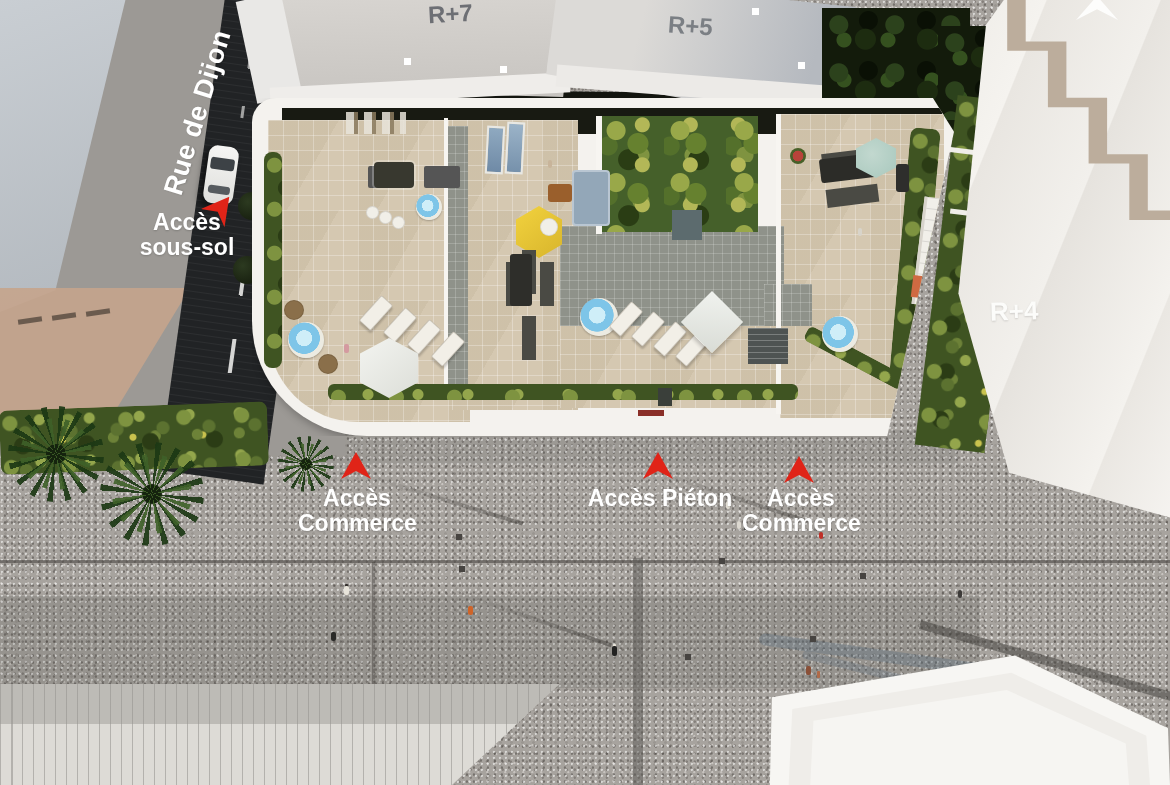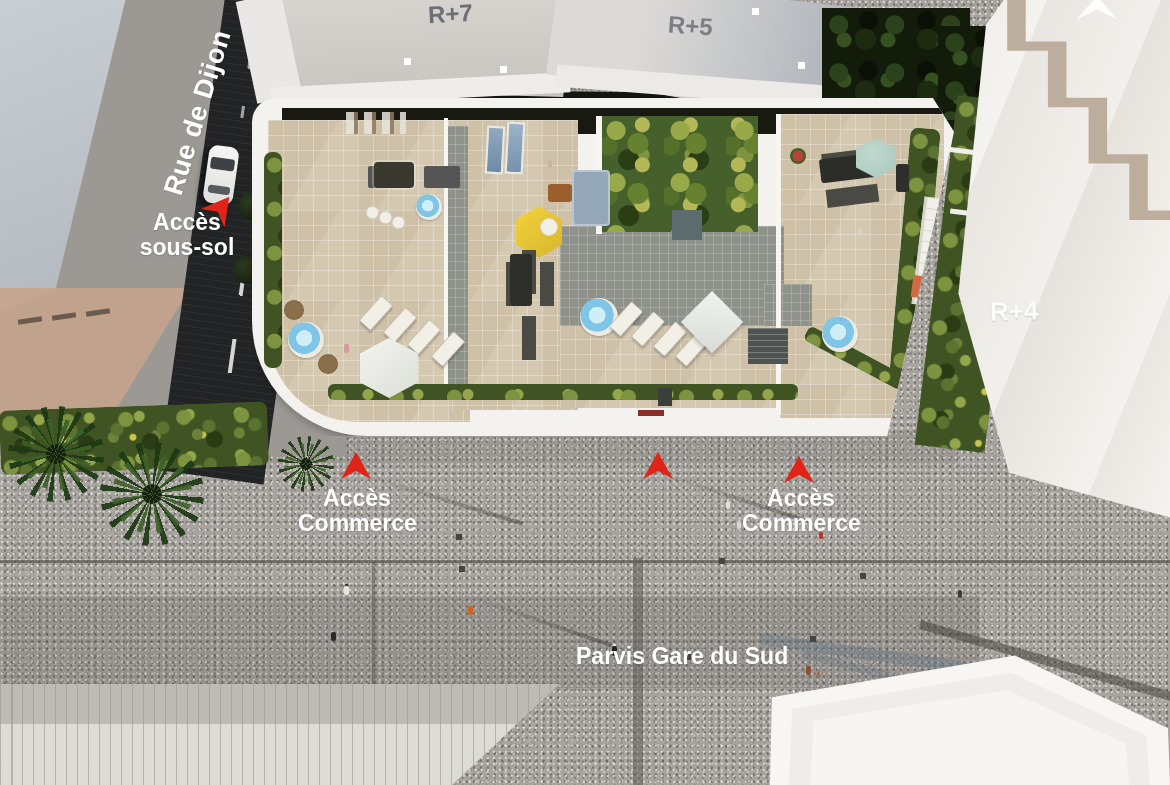--- a/index.html
+++ b/index.html
@@ -247,24 +247,24 @@
     <span>Rue de Dijon</span>
   </div>
   <div class="label" style="left:126px;top:210px;width:122px;font-size:23px;">
     <span>Accès</span>
     <span>sous-sol</span>
   </div>
   <div class="label" style="left:298px;top:486px;width:118px;font-size:23px;">
     <span>Accès</span>
     <span>Commerce</span>
   </div>
+  <div class="label" style="left:582px;top:486px;width:156px;font-size:23px;text-align:center;">
+    <span>Accès Piéton</span>
+  </div>
   <div class="label" style="left:742px;top:486px;width:118px;font-size:23px;">
     <span>Accès</span>
     <span>Commerce</span>
   </div>
-  <div class="label" style="left:576px;top:644px;font-size:23px;font-weight:600;">
-      <span>Parvis Gare du Sud</span>
-    </div>
   <div class="roof-label" style="left:428px;top:0px;font-size:24px;color:rgba(100,102,108,.92);transform:rotate(-3deg);">R+7</div>
   <div class="roof-label" style="left:668px;top:12px;font-size:24px;color:rgba(118,122,128,.95);transform:rotate(4deg);">R+5</div>
   <div class="roof-label" style="left:990px;top:296px;font-size:26px;color:#fcfcfa;font-weight:600;transform:rotate(-2deg);text-shadow:0 1px 2px rgba(0,0,0,.15);">R+4</div>
 
 </div>
 
 </body></html>

